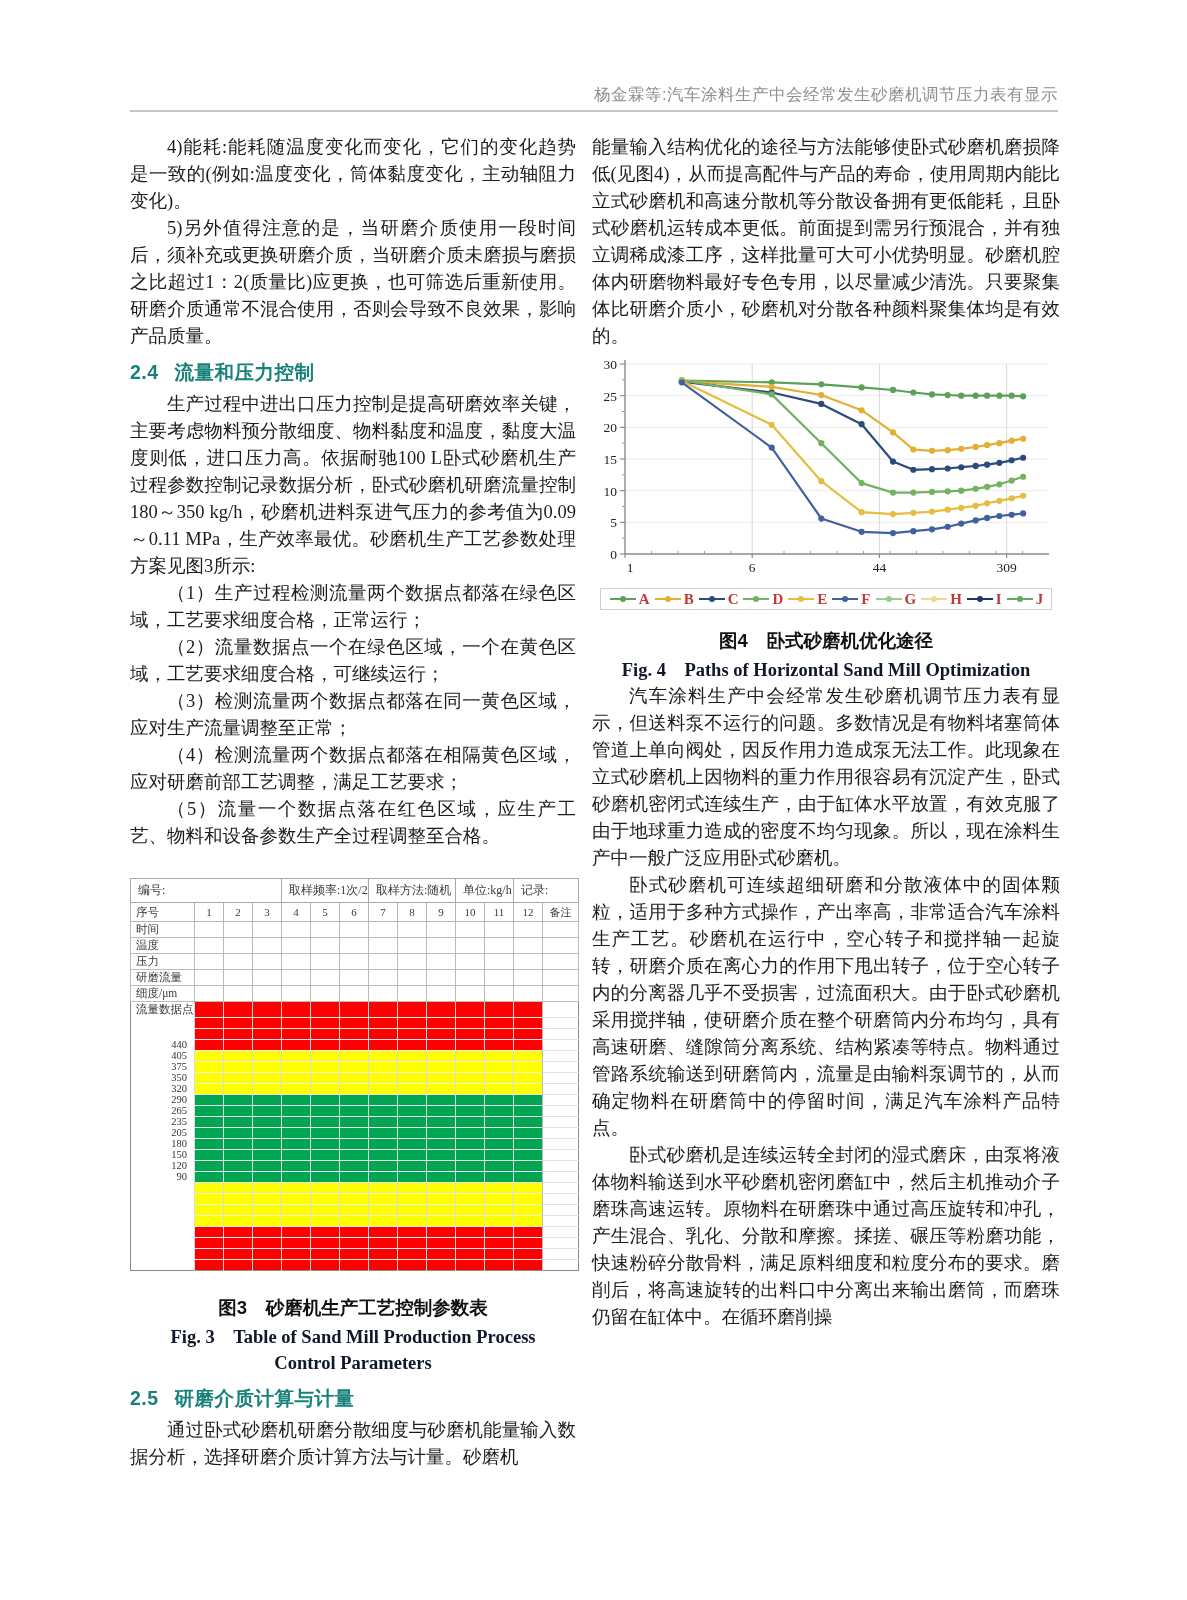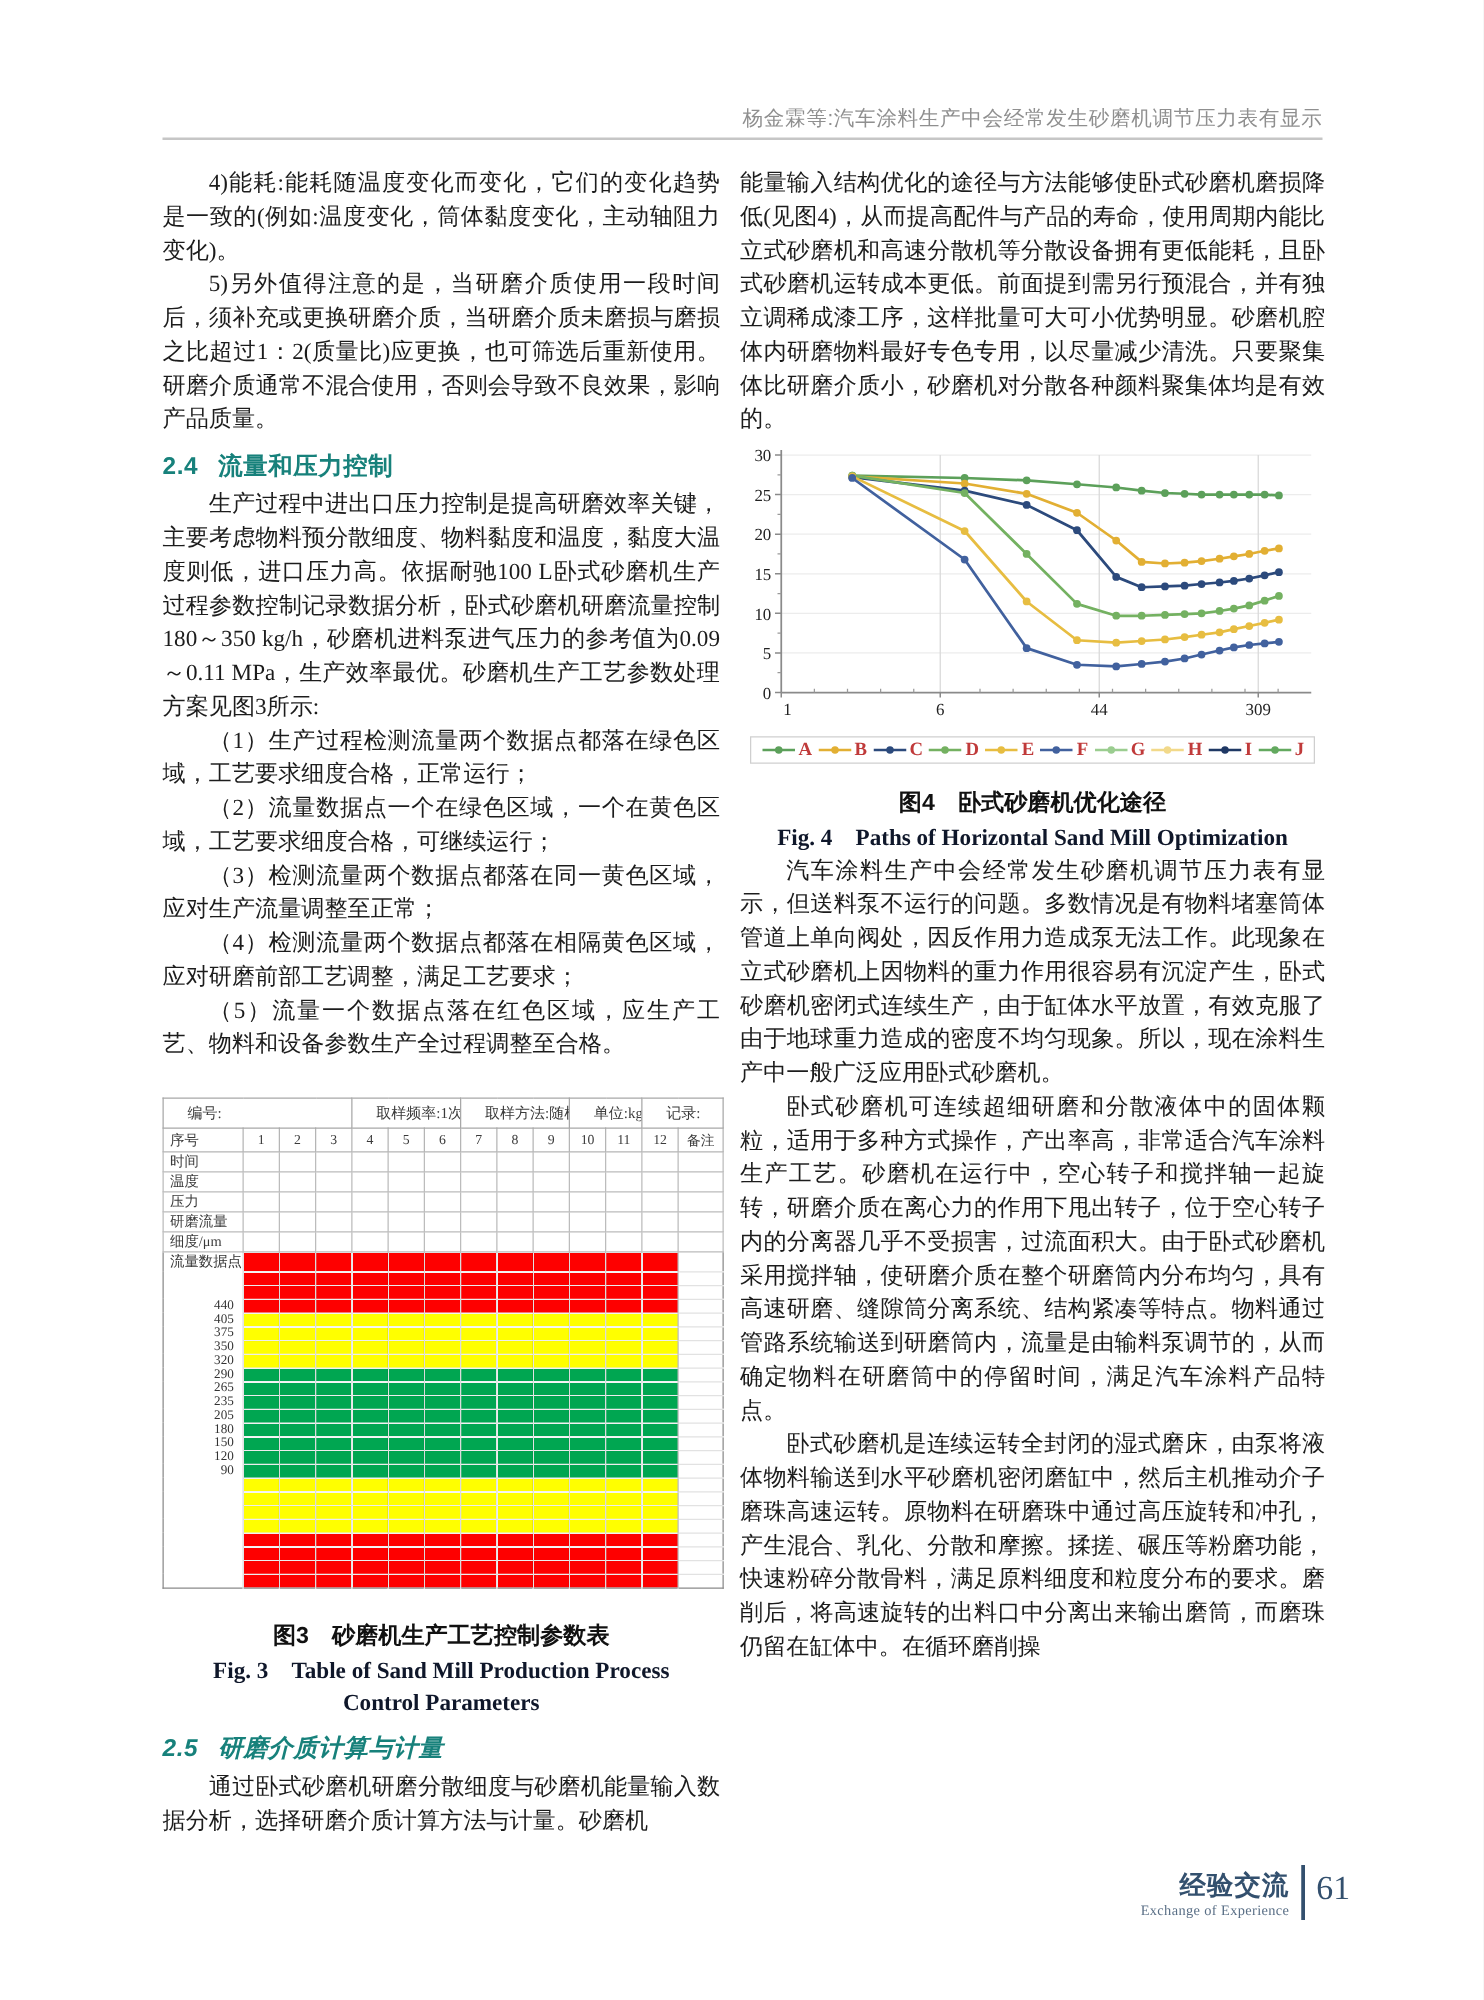--- a/index.html
+++ b/index.html
@@ -13,21 +13,21 @@
   .col-right{left:592px;width:468px;}
   p.body{margin:0;font-size:18.5px;line-height:27px;text-align:justify;text-justify:inter-ideograph;}
   p.ind{text-indent:2em;}
   h3.sec{margin:9px 0 5px 0;font-family:"Liberation Sans","DejaVu Sans",sans-serif;
         font-size:19.5px;font-weight:bold;color:#17817b;letter-spacing:.5px;}
   h3.sec .sec-num{margin-right:16px;}
   
   #fig3-host{margin-top:28px;}
   table.fig3{border-collapse:collapse;table-layout:fixed;width:448px;border:1.5px solid #8a8a8a;color:#3a3a3a;}
   table.fig3 td{padding:0;overflow:hidden;white-space:nowrap;}
-  tr.meta-row td{border:1px solid #a8a8a8;font-size:12px;height:23px;padding-left:19px;text-align:left;}
+  tr.meta-row td{border:1px solid #a8a8a8;font-size:12px;height:23px;padding-left:7px;text-align:left;}
   tr.idx-row td{border:1px solid #b5b5b5;font-size:11px;height:18px;text-align:center;}
   tr.idx-row td:first-child{text-align:left;padding-left:5px;font-size:11.5px;}
   tr.param-row td{border:1px solid #bcbcbc;height:14px;font-size:11.5px;}
   tr.param-row td:first-child{text-align:left;padding-left:5px;}
   tr.band-row td{height:10px;border:none;}
   tr.band-row td.bcell{border-left:1px solid rgba(0,0,0,0.14);border-top:1px solid rgba(0,0,0,0.07);}
   tr.band-row td.blabel{background:#fff;font-size:10.5px;text-align:right;padding-right:7px;color:#333;}
   tr.band-row td.blabel.flow{font-size:11.5px;text-align:left;padding-left:5px;}
   tr.band-row td.bremark{background:#fff;border-left:1px solid #bcbcbc;border-top:1px solid #e2e2e2;}
   .cap-zh{margin-top:24px;text-align:center;font-family:"Liberation Sans","DejaVu Sans",sans-serif;
@@ -569,21 +569,21 @@
               <td class="bcell" style="background: rgb(254, 0, 0);"></td>
               <td class="bcell" style="background: rgb(254, 0, 0);"></td>
               <td class="bcell" style="background: rgb(254, 0, 0);"></td>
               <td class="bremark"></td>
             </tr>
           </tbody>
         </table>
       </div>
     <div class="cap-zh">图3　砂磨机生产工艺控制参数表</div>
     <div class="cap-en" style="width:420px;margin-left:auto;margin-right:auto;">Fig. 3　Table of Sand Mill Production Process Control Parameters</div>
-    <h3 class="sec" style="font-style:italic;"><span class="sec-num">2.5</span><span>研磨介质计算与计量</span></h3>
+    <h3 class="sec" style=""><span class="sec-num">2.5</span><span>研磨介质计算与计量</span></h3>
     <p class="body ind">通过卧式砂磨机研磨分散细度与砂磨机能量输入数据分析，选择研磨介质计算方法与计量。砂磨机</p>
   </div>
 
   <div class="col col-right">
     <p class="body">能量输入结构优化的途径与方法能够使卧式砂磨机磨损降低(见图4)，从而提高配件与产品的寿命，使用周期内能比立式砂磨机和高速分散机等分散设备拥有更低能耗，且卧式砂磨机运转成本更低。前面提到需另行预混合，并有独立调稀成漆工序，这样批量可大可小优势明显。砂磨机腔体内研磨物料最好专色专用，以尽量减少清洗。只要聚集体比研磨介质小，砂磨机对分散各种颜料聚集体均是有效的。</p>
     <div id="fig4-host"><svg viewBox="0 0 462 232" width="462" height="232">
           <line x1="30" y1="172.33333333333334" x2="454" y2="172.33333333333334" stroke="#ececec" stroke-width="1"></line>
           <line x1="30" y1="140.66666666666666" x2="454" y2="140.66666666666666" stroke="#ececec" stroke-width="1"></line>
           <line x1="30" y1="109" x2="454" y2="109" stroke="#ececec" stroke-width="1"></line>
           <line x1="30" y1="77.33333333333333" x2="454" y2="77.33333333333333" stroke="#ececec" stroke-width="1"></line>
@@ -799,22 +799,14 @@
           <b style="color: rgb(192, 58, 58);">J</b>
         </span>
       </div>
     <div class="cap-zh" style="margin-top:18px;">图4　卧式砂磨机优化途径</div>
     <div class="cap-en">Fig. 4　Paths of Horizontal Sand Mill Optimization</div>
     <p class="body ind">汽车涂料生产中会经常发生砂磨机调节压力表有显示，但送料泵不运行的问题。多数情况是有物料堵塞筒体管道上单向阀处，因反作用力造成泵无法工作。此现象在立式砂磨机上因物料的重力作用很容易有沉淀产生，卧式砂磨机密闭式连续生产，由于缸体水平放置，有效克服了由于地球重力造成的密度不均匀现象。所以，现在涂料生产中一般广泛应用卧式砂磨机。</p>
     <p class="body ind">卧式砂磨机可连续超细研磨和分散液体中的固体颗粒，适用于多种方式操作，产出率高，非常适合汽车涂料生产工艺。砂磨机在运行中，空心转子和搅拌轴一起旋转，研磨介质在离心力的作用下甩出转子，位于空心转子内的分离器几乎不受损害，过流面积大。由于卧式砂磨机采用搅拌轴，使研磨介质在整个研磨筒内分布均匀，具有高速研磨、缝隙筒分离系统、结构紧凑等特点。物料通过管路系统输送到研磨筒内，流量是由输料泵调节的，从而确定物料在研磨筒中的停留时间，满足汽车涂料产品特点。</p>
     <p class="body ind">卧式砂磨机是连续运转全封闭的湿式磨床，由泵将液体物料输送到水平砂磨机密闭磨缸中，然后主机推动介子磨珠高速运转。原物料在研磨珠中通过高压旋转和冲孔，产生混合、乳化、分散和摩擦。揉搓、碾压等粉磨功能，快速粉碎分散骨料，满足原料细度和粒度分布的要求。磨削后，将高速旋转的出料口中分离出来输出磨筒，而磨珠仍留在缸体中。在循环磨削操</p>
   </div>
 
-  <div class="footer">
-    <div class="f-txt">
-      <div class="f-zh">经验交流</div>
-      <div class="f-en">Exchange of Experience</div>
-    </div>
-    <div class="f-bar"></div>
-    <div class="f-num">61</div>
-  </div>
 
 </div>
 
 </body></html>

